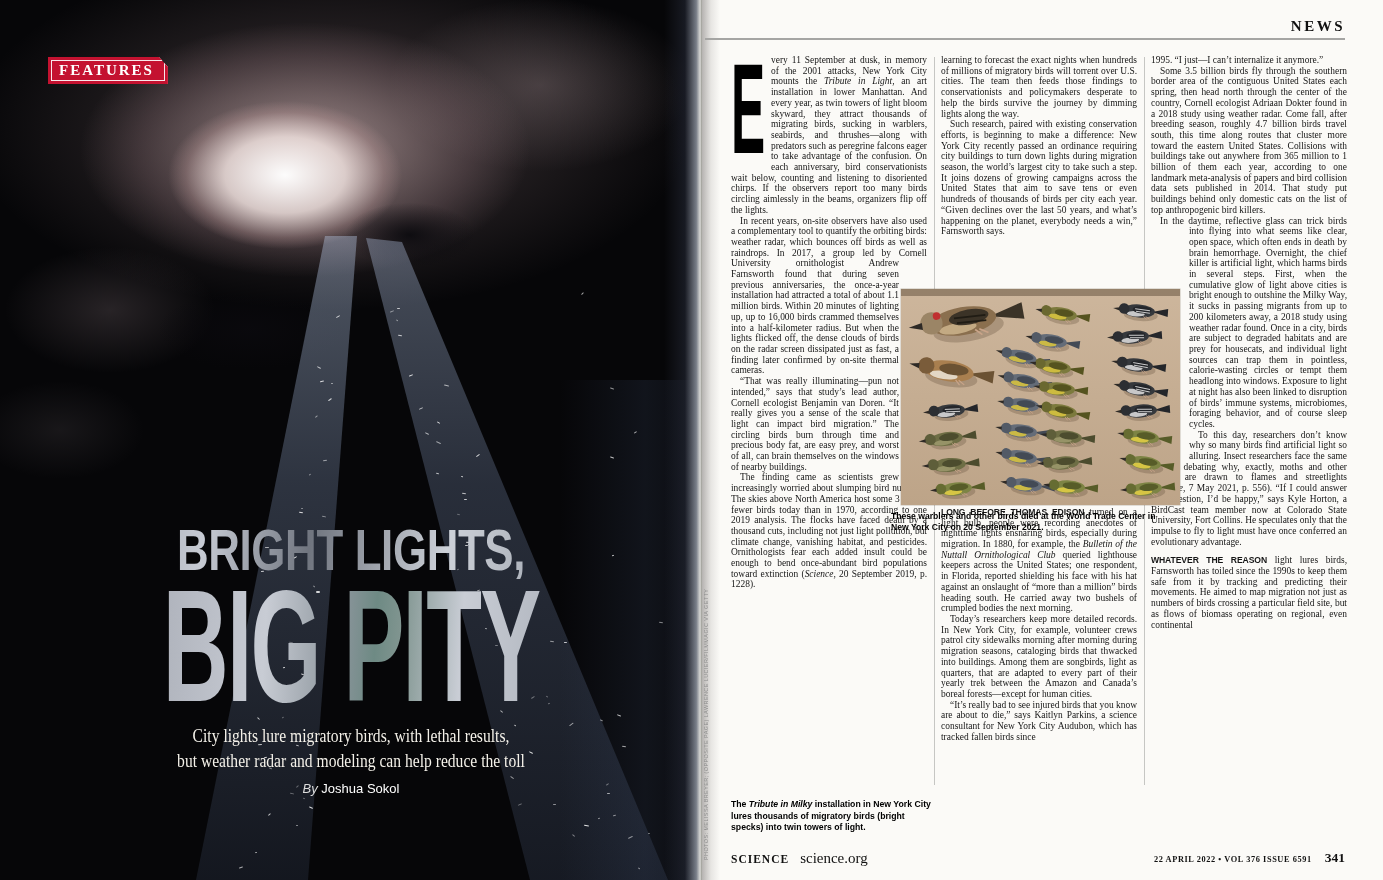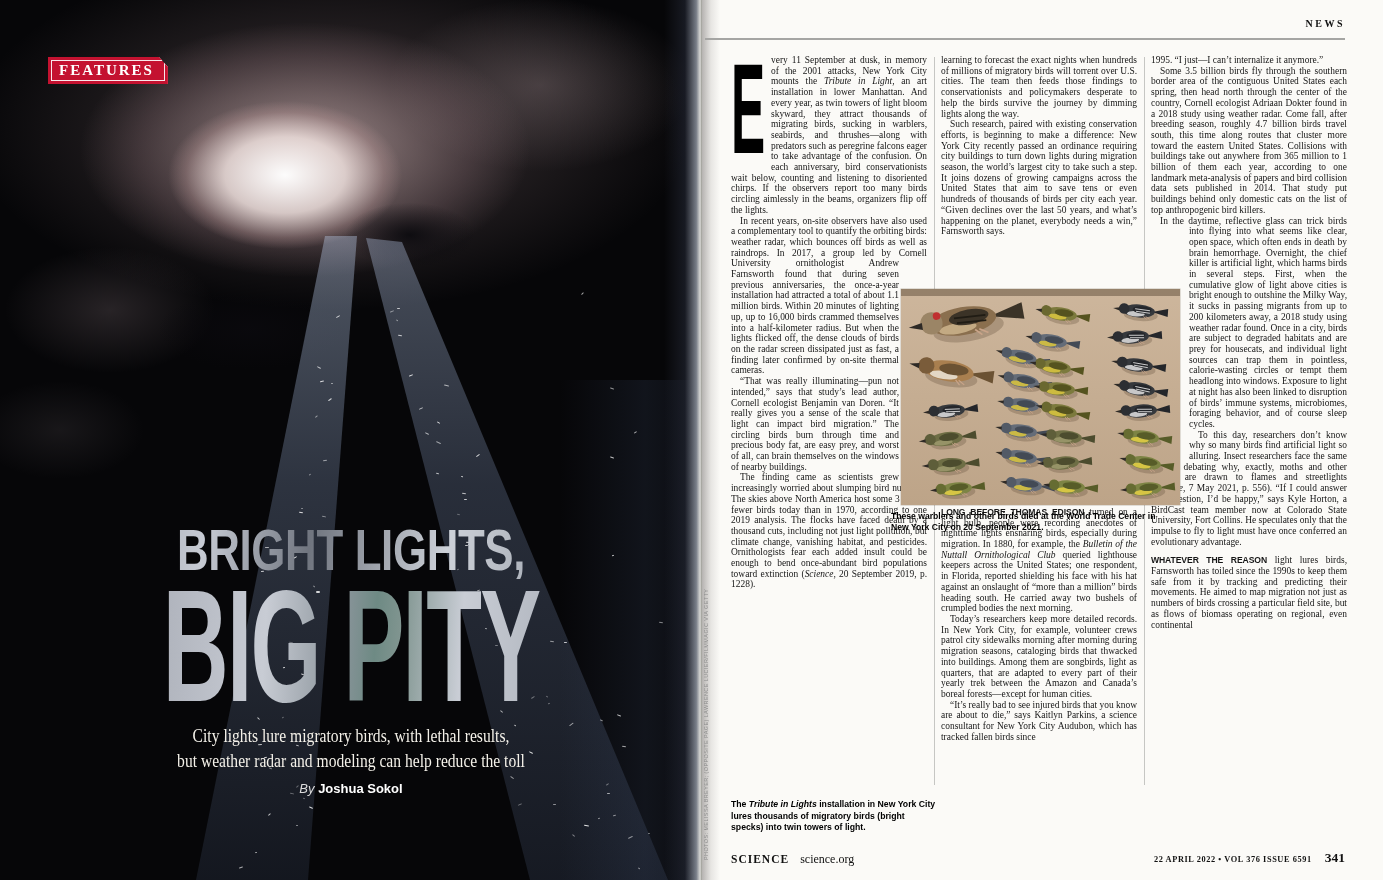--- a/index.html
+++ b/index.html
@@ -39,31 +39,31 @@
     background:linear-gradient(100deg,#9ba0ab 0%,#c6cad3 22%,#70757f 42%,#cdd1d8 68%,#8f959f 100%);
     -webkit-background-clip:text;background-clip:text;color:transparent;}
   .t2{font-family:"Liberation Sans",sans-serif;font-weight:700;font-size:160px;line-height:122px;
     letter-spacing:-3px;transform:scaleX(.57);margin-top:6px;
     background:linear-gradient(96deg,#aeb2bb 0%,#c8ccd4 28%,#8c959c 47%,#6e8a84 56%,#7f948f 62%,#c9cdd5 78%,#b2b7c0 100%);
     -webkit-background-clip:text;background-clip:text;color:transparent;}
   .sub{font-family:"Liberation Serif",serif;font-size:19.5px;line-height:25px;color:#f4f1e9;
     transform:scaleX(.80);margin-top:16px;}
   .by{margin-top:8px;font-family:"Liberation Sans",sans-serif;font-size:13px;color:#fff;}
   .by .pre{font-style:italic;font-weight:400;color:#dcdcdc;}
-  .by .name{font-weight:700;text-align:center;}
+  .by .name{font-weight:400;text-align:center;}
 
   .gutter{position:absolute;left:664px;top:0;width:38px;height:880px;
     background:linear-gradient(to right, rgba(6,6,10,0) 0%, rgba(38,42,56,.55) 55%, rgba(140,146,158,.85) 85%, #d9d9d6 95%, #96968f 100%);}
 
   
   .page-right{position:absolute;left:702px;top:0;width:681px;height:880px;background:#fbfaf7;overflow:hidden;}
   .inner-shadow{position:absolute;left:0;top:0;width:18px;height:880px;
     background:linear-gradient(to right, rgba(52,46,46,.35), rgba(52,46,46,.1) 50%, rgba(52,46,46,0));}
   .news{position:absolute;right:38px;top:18px;font-family:"Liberation Serif",serif;font-weight:700;
-    font-size:10px;letter-spacing:2.5px;color:#111;}
+    font-size:15px;letter-spacing:2.5px;color:#111;}
   .toprule{position:absolute;left:3px;right:38px;top:38px;height:2px;background:#a5a5a3;}
 
   .col{position:absolute;top:55px;width:196px;height:740px;overflow:hidden;
     font-size:9.45px;line-height:10.7px;text-align:justify;color:#151515;
     -webkit-hyphens:auto;hyphens:auto;}
   .col1{left:29px;} .col2{left:239px;} .col3{left:449px;}
   .colrule{position:absolute;top:57px;height:728px;width:1px;background:#c6c6c3;}
   .ruleA{left:232px;} .ruleB{left:442px;}
   .body-p{margin:0;}
   .ind{text-indent:9px;}
@@ -80,21 +80,21 @@
   .photo{position:absolute;left:199px;top:289px;width:279px;height:216px;z-index:3;
     box-shadow:0 0 0 .5px rgba(120,100,80,.4);}
   .photo-caption{position:absolute;left:189px;top:511px;width:299px;z-index:3;
     font-family:"Liberation Sans",sans-serif;font-weight:700;font-size:8.6px;line-height:11px;color:#000;}
   .left-caption{position:absolute;left:29px;top:799px;width:205px;text-align:left;
     font-family:"Liberation Sans",sans-serif;font-weight:700;font-size:8.7px;line-height:11.5px;color:#000;}
   .left-caption .it{font-style:italic;}
 
   .footer-left{position:absolute;left:29px;top:849px;color:#111;}
   .footer-left .brand{font-family:"Liberation Serif",serif;font-weight:700;font-size:11.5px;letter-spacing:1px;}
-  .footer-left .site{font-family:"Liberation Serif",serif;font-size:12px;margin-left:7px;}
+  .footer-left .site{font-family:"Liberation Serif",serif;font-size:15px;margin-left:7px;}
   .footer-right{position:absolute;right:38px;top:848px;color:#111;white-space:nowrap;}
   .footer-right .issue{font-family:"Liberation Serif",serif;font-weight:700;font-size:8.3px;letter-spacing:.6px;}
   .footer-right .pnum{font-family:"Liberation Serif",serif;font-weight:700;font-size:13.5px;margin-left:9px;}
 
   .vcredit{position:absolute;left:1px;top:588px;height:272px;
     writing-mode:vertical-rl;transform:rotate(180deg);
     font-family:"Liberation Sans",sans-serif;font-size:5.5px;letter-spacing:.4px;color:#8d8d8d;white-space:nowrap;}
 </style>
 </head>
 <body>
@@ -557,21 +557,21 @@
               <path d="M 5 5 l 3 3 m -1 -3 l 4 2.5" stroke="#c9a489" stroke-width="0.8" fill="none"></path>
             </g>
           </g>
       </svg>
     </div>
     <div class="photo-caption">
       <span>These warblers and other birds died at the World Trade Center in</span><br>
       <span>New York City on 20 September 2021.</span>
     </div>
 
-    <div class="left-caption" id="left-caption"><span>The </span><span class="it">Tribute in Lights</span><span> installation in New York City lures thousands of migratory birds (bright specks) into twin towers of light.</span></div>
+    <div class="left-caption" id="left-caption"><span>The </span><span class="it">Tribute in Milky</span><span> installation in New York City lures thousands of migratory birds (bright specks) into twin towers of light.</span></div>
 
     <div class="footer-left">
       <span class="brand">SCIENCE</span>
       <span class="site">science.org</span>
     </div>
     <div class="footer-right">
       <span class="issue">22 APRIL 2022 • VOL 376 ISSUE 6591</span>
       <span class="pnum">341</span>
     </div>
   </div>

